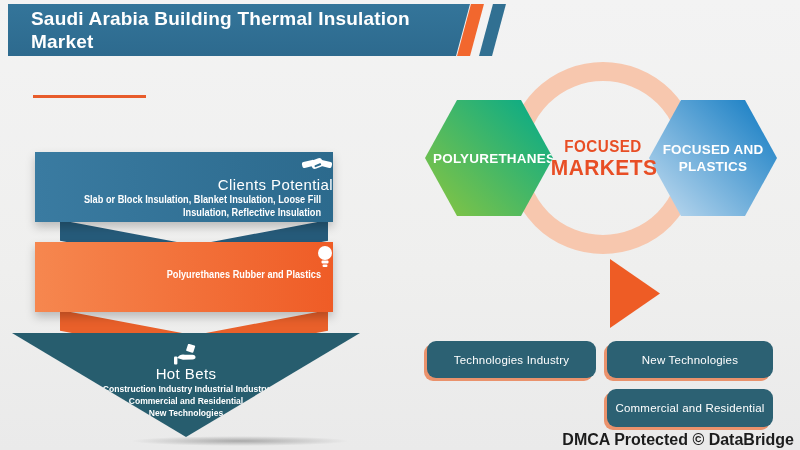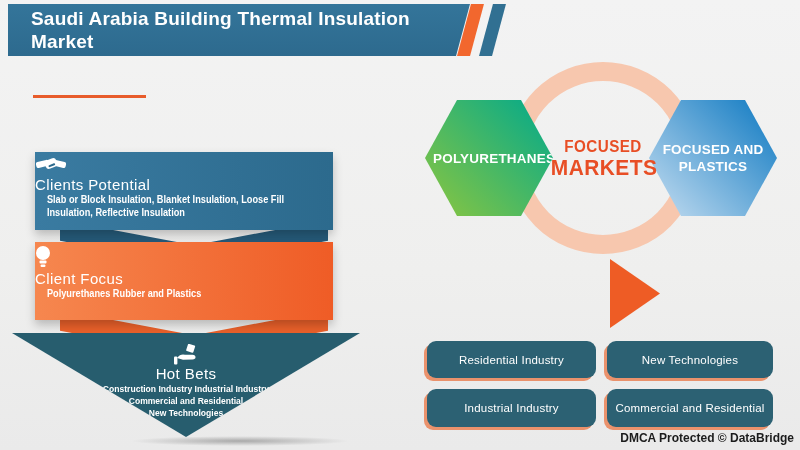--- a/index.html
+++ b/index.html
@@ -18,22 +18,22 @@
   .stripe.blue   { left:486px; background:#317092; }
 
   
   .subtitle-row { position:absolute; left:14px; top:60px; width:400px; display:flex; }
   .bullet { width:0; height:0; border-left:8px solid #e8562b; border-top:6px solid transparent;
             border-bottom:6px solid transparent; margin:3px 10px 0 0; flex:none; }
   .subtitle { font-size:13px; line-height:17px; color:#4f4f4f; font-weight:500; width:372px; }
   .subtitle-line { position:absolute; left:33px; top:95px; width:113px; height:3px; background:#e85c2b; }
 
   
-  .tier { position:absolute; left:35px; width:298px; height:78px; z-index:2; color:#fff;
-          text-align:left; filter:drop-shadow(0 5px 5px rgba(0,0,0,.22)); }
+  .tier { position:absolute; left:35px; width:298px; height:70px; z-index:2; color:#fff;
+          text-align:right; filter:drop-shadow(0 5px 5px rgba(0,0,0,.22)); }
   .tier1 { top:152px; background:linear-gradient(90deg,#3a7ba1,#2c6a8d); }
   .tier2 { top:242px; background:linear-gradient(90deg,#f6874f,#ef5c26); }
   .chev { position:absolute; left:60px; width:268px; height:46px; z-index:1;
           clip-path:polygon(0 0,50% 55%,100% 0,100% 45%,50% 100%,0 45%); }
   .chev1 { top:220px; background:#265b7a; }
   .chev2 { top:310px; background:#e9602a; }
   .tier-icon { margin-top:3px; height:20px; }
   .tier2 .tier-icon { height:24px; }
   .tier-title { font-size:15px; line-height:19px; letter-spacing:.4px; font-weight:400; }
   .tier-sub { font-size:10px; font-weight:bold; line-height:12.5px; transform:scaleX(.92); }
@@ -73,21 +73,21 @@
   
   .opp-btn { position:absolute; z-index:1; background:#2c6173; border-radius:9px; border:none;
              color:#fff; font-family:inherit; font-size:11.5px; letter-spacing:.2px;
              display:flex; align-items:center; justify-content:center; white-space:nowrap;
              box-shadow:-3px 3px 0 #ea926c; cursor:pointer; }
   .b1 { left:427px; top:341px; width:169px; height:37px; }
   .b2 { left:607px; top:341px; width:166px; height:37px; }
   .b3 { left:427px; top:389px; width:169px; height:38px; }
   .b4 { left:607px; top:389px; width:166px; height:38px; }
 
-  .dmca { position:absolute; right:6px; top:431px; font-size:12px; font-weight:bold; color:#1c1c1c; }
+  .dmca { position:absolute; right:6px; top:431px; font-size:16px; font-weight:bold; color:#1c1c1c; }
 
   .icon-svg { display:inline-block; vertical-align:top; }
 </style>
 </head>
 <body>
 
 <div class="stage">
 
   <div class="banner">
     <div>Saudi Arabia Building Thermal Insulation Market</div>
@@ -114,21 +114,20 @@
 
   <div class="chev chev2"></div>
   <div class="tier tier2">
     <div class="tier-icon">
       <svg class="icon-svg" width="16" height="24" viewBox="0 0 16 24" fill="#fff">
         <circle cx="8" cy="8" r="7"></circle>
         <rect x="4.5" y="15.5" width="7" height="3" rx="1"></rect>
         <rect x="5.5" y="19.5" width="5" height="2.5" rx="1.2"></rect>
       </svg>
     </div>
-    <div class="tier-title">Client Focus</div>
     <div class="tier-sub">Polyurethanes Rubber and Plastics</div>
   </div>
 
   <div class="floor-shadow"></div>
   <div class="triangle">
     <div class="tri-inner">
       <div class="tier-icon">
         <svg class="icon-svg" width="26" height="21" viewBox="0 0 26 21" fill="#fff">
           <rect x="14" y="0.5" width="7.5" height="7.5" rx="1" transform="rotate(18 17.5 4)"></rect>
           <path d="M4 14 q3.5 -4.5 8 -3.2 l7.5 0 q3 .4 3 2.4 q0 2 -3 2.3 l-9.5 .3 z"></path>
@@ -149,19 +148,18 @@
   <div class="hex hex-blue">
     <div class="hex-label">FOCUSED AND PLASTICS</div>
   </div>
   <div class="focused">
     <div class="w1">FOCUSED</div>
     <div class="w2">MARKETS</div>
   </div>
 
   <div class="fm-arrow-head"></div>
 
-  <button class="opp-btn b1">Residential Industry</button>
+  <button class="opp-btn b1">Technologies Industry</button>
   <button class="opp-btn b2">New Technologies</button>
-  <button class="opp-btn b3">Industrial Industry</button>
   <button class="opp-btn b4">Commercial and Residential</button>
 
   <div class="dmca">DMCA Protected © DataBridge</div>
 </div>
 
 </body></html>

